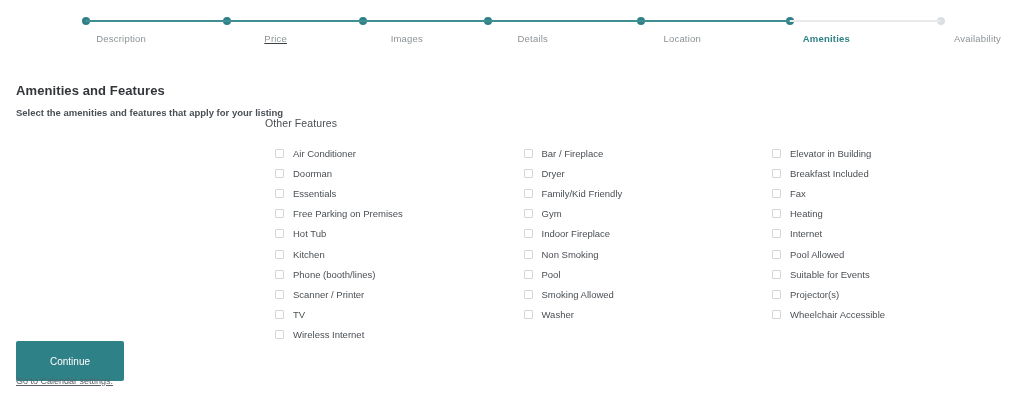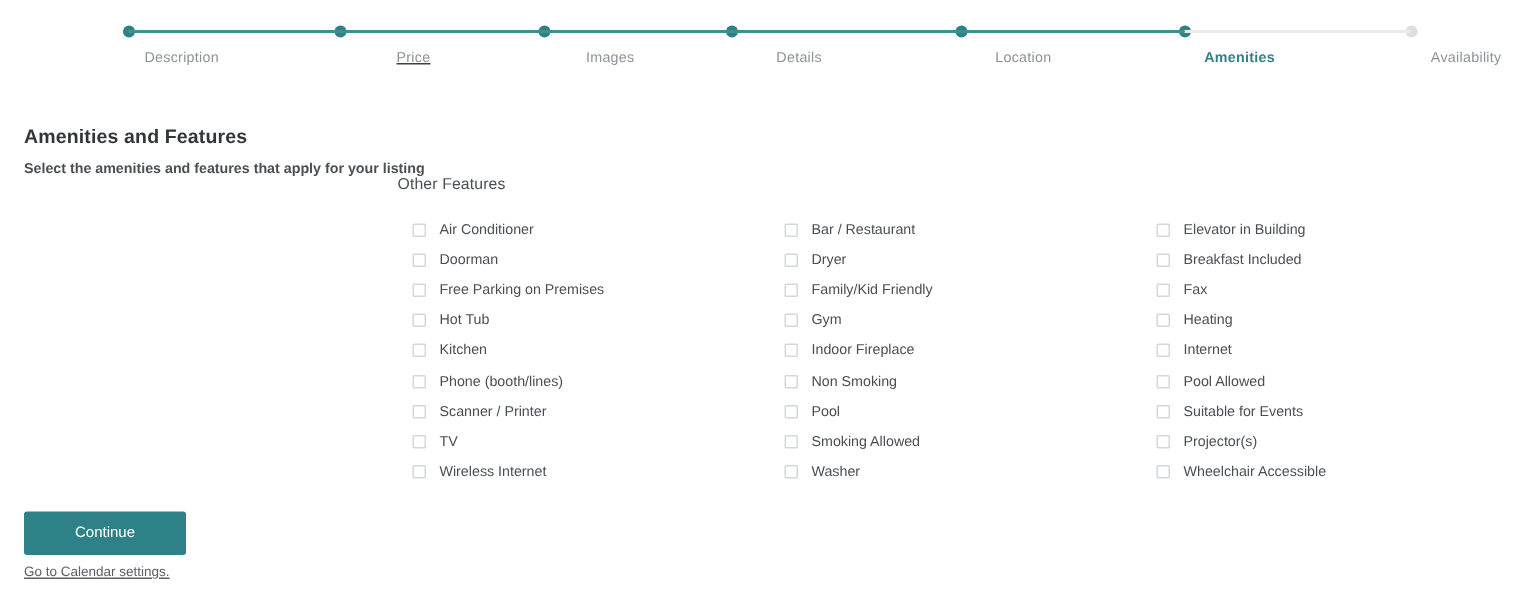--- a/index.html
+++ b/index.html
@@ -100,20 +100,21 @@
     width: 745px;
   }
   #features-heading {
     font-size: 10.5px;
     color: #4a4f54;
     margin-bottom: 14px;
     letter-spacing: .1px;
   }
   #features-columns {
     display: flex;
+    justify-content: space-between;
   }
   .feature-column {
     width: 248px;
     flex: 0 0 248px;
   }
   .feature-item {
     display: flex;
     align-items: center;
     height: 20.2px;
     padding-left: 10px;
@@ -134,21 +135,21 @@
     color: #4a4f54;
     white-space: nowrap;
   }
 
   
   #continue-button {
     position: absolute;
     left: 16px;
     top: 341px;
     width: 108px;
-    height: 29px;
+    height: 40px;
     background: #2e8186;
     color: #ffffff;
     border: none;
     border-radius: 2px;
     font-family: "Liberation Sans", sans-serif;
     font-size: 10px;
     cursor: pointer;
     padding: 0;
   }
   #calendar-link {
@@ -207,20 +208,24 @@
         <label class="feature-item">
           <span class="checkbox"></span>
           <span class="feature-label">Air Conditioner</span>
         </label>
         <label class="feature-item">
           <span class="checkbox"></span>
           <span class="feature-label">Doorman</span>
         </label>
         <label class="feature-item">
           <span class="checkbox"></span>
+          <span class="feature-label">Essentials</span>
+        </label>
+        <label class="feature-item">
+          <span class="checkbox"></span>
           <span class="feature-label">Free Parking on Premises</span>
         </label>
         <label class="feature-item">
           <span class="checkbox"></span>
           <span class="feature-label">Hot Tub</span>
         </label>
         <label class="feature-item">
           <span class="checkbox"></span>
           <span class="feature-label">Kitchen</span>
         </label>
@@ -237,21 +242,21 @@
           <span class="feature-label">TV</span>
         </label>
         <label class="feature-item">
           <span class="checkbox"></span>
           <span class="feature-label">Wireless Internet</span>
         </label>
       </div>
       <div class="feature-column">
         <label class="feature-item">
           <span class="checkbox"></span>
-          <span class="feature-label">Bar / Restaurant</span>
+          <span class="feature-label">Bar / Fireplace</span>
         </label>
         <label class="feature-item">
           <span class="checkbox"></span>
           <span class="feature-label">Dryer</span>
         </label>
         <label class="feature-item">
           <span class="checkbox"></span>
           <span class="feature-label">Family/Kid Friendly</span>
         </label>
         <label class="feature-item">

